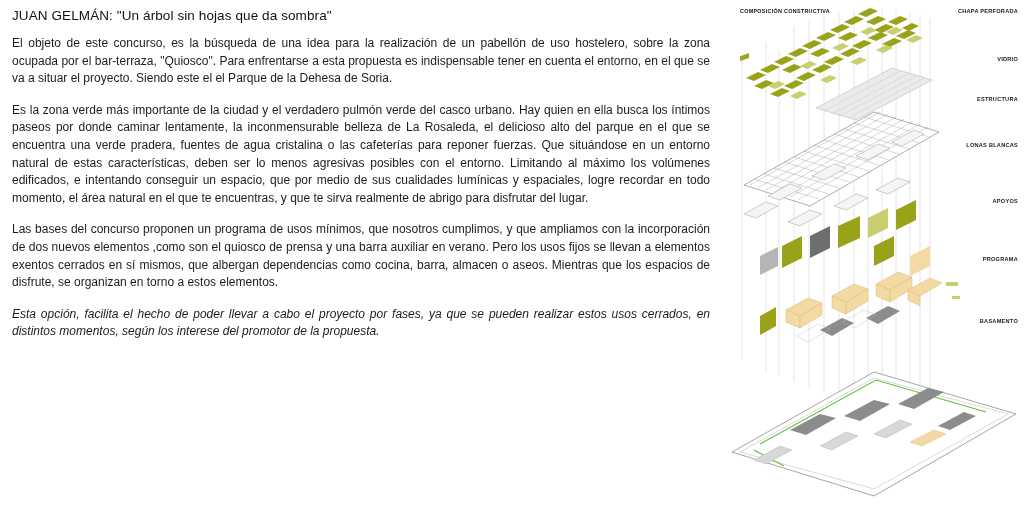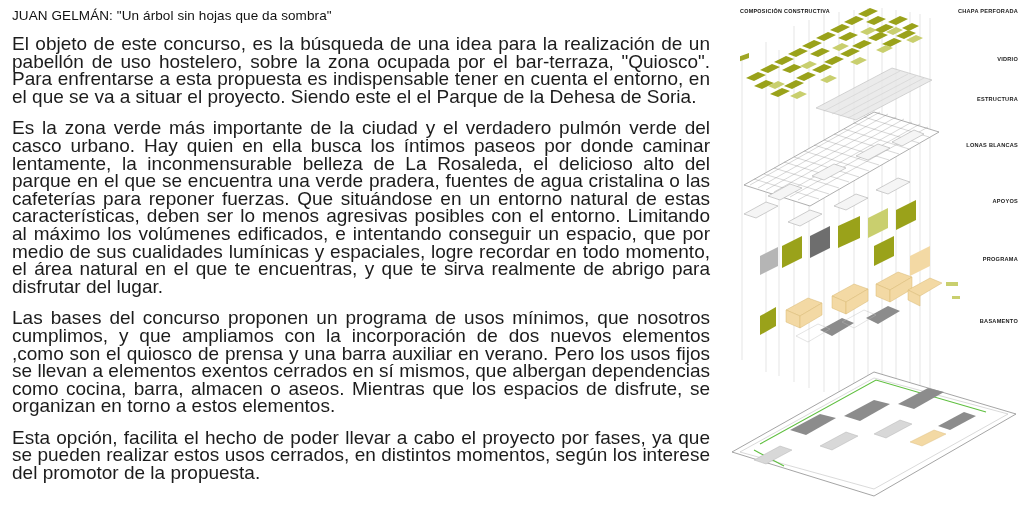--- a/index.html
+++ b/index.html
@@ -26,28 +26,28 @@
     box-sizing: border-box;
   }
   .doc-title {
     font-size: 13.5px;
     font-weight: 400;
     color: #111;
     margin: 2px 0 12px 0;
     letter-spacing: 0.1px;
   }
   .para {
-    font-size: 19px;
+    font-size: 12px;
     line-height: 17.6px;
     text-align: justify;
     margin: 0 0 14px 0;
     color: #1c1c1c;
     hyphens: manual;
   }
-  .para:last-child { margin-bottom: 0; }
+  .para:last-child { margin-bottom: 0; font-style: italic; }
 
   
   .diagram-col {
     position: relative;
     width: 300px;
     height: 512px;
     flex: 0 0 300px;
   }
   .diagram-svg {
     position: absolute;

